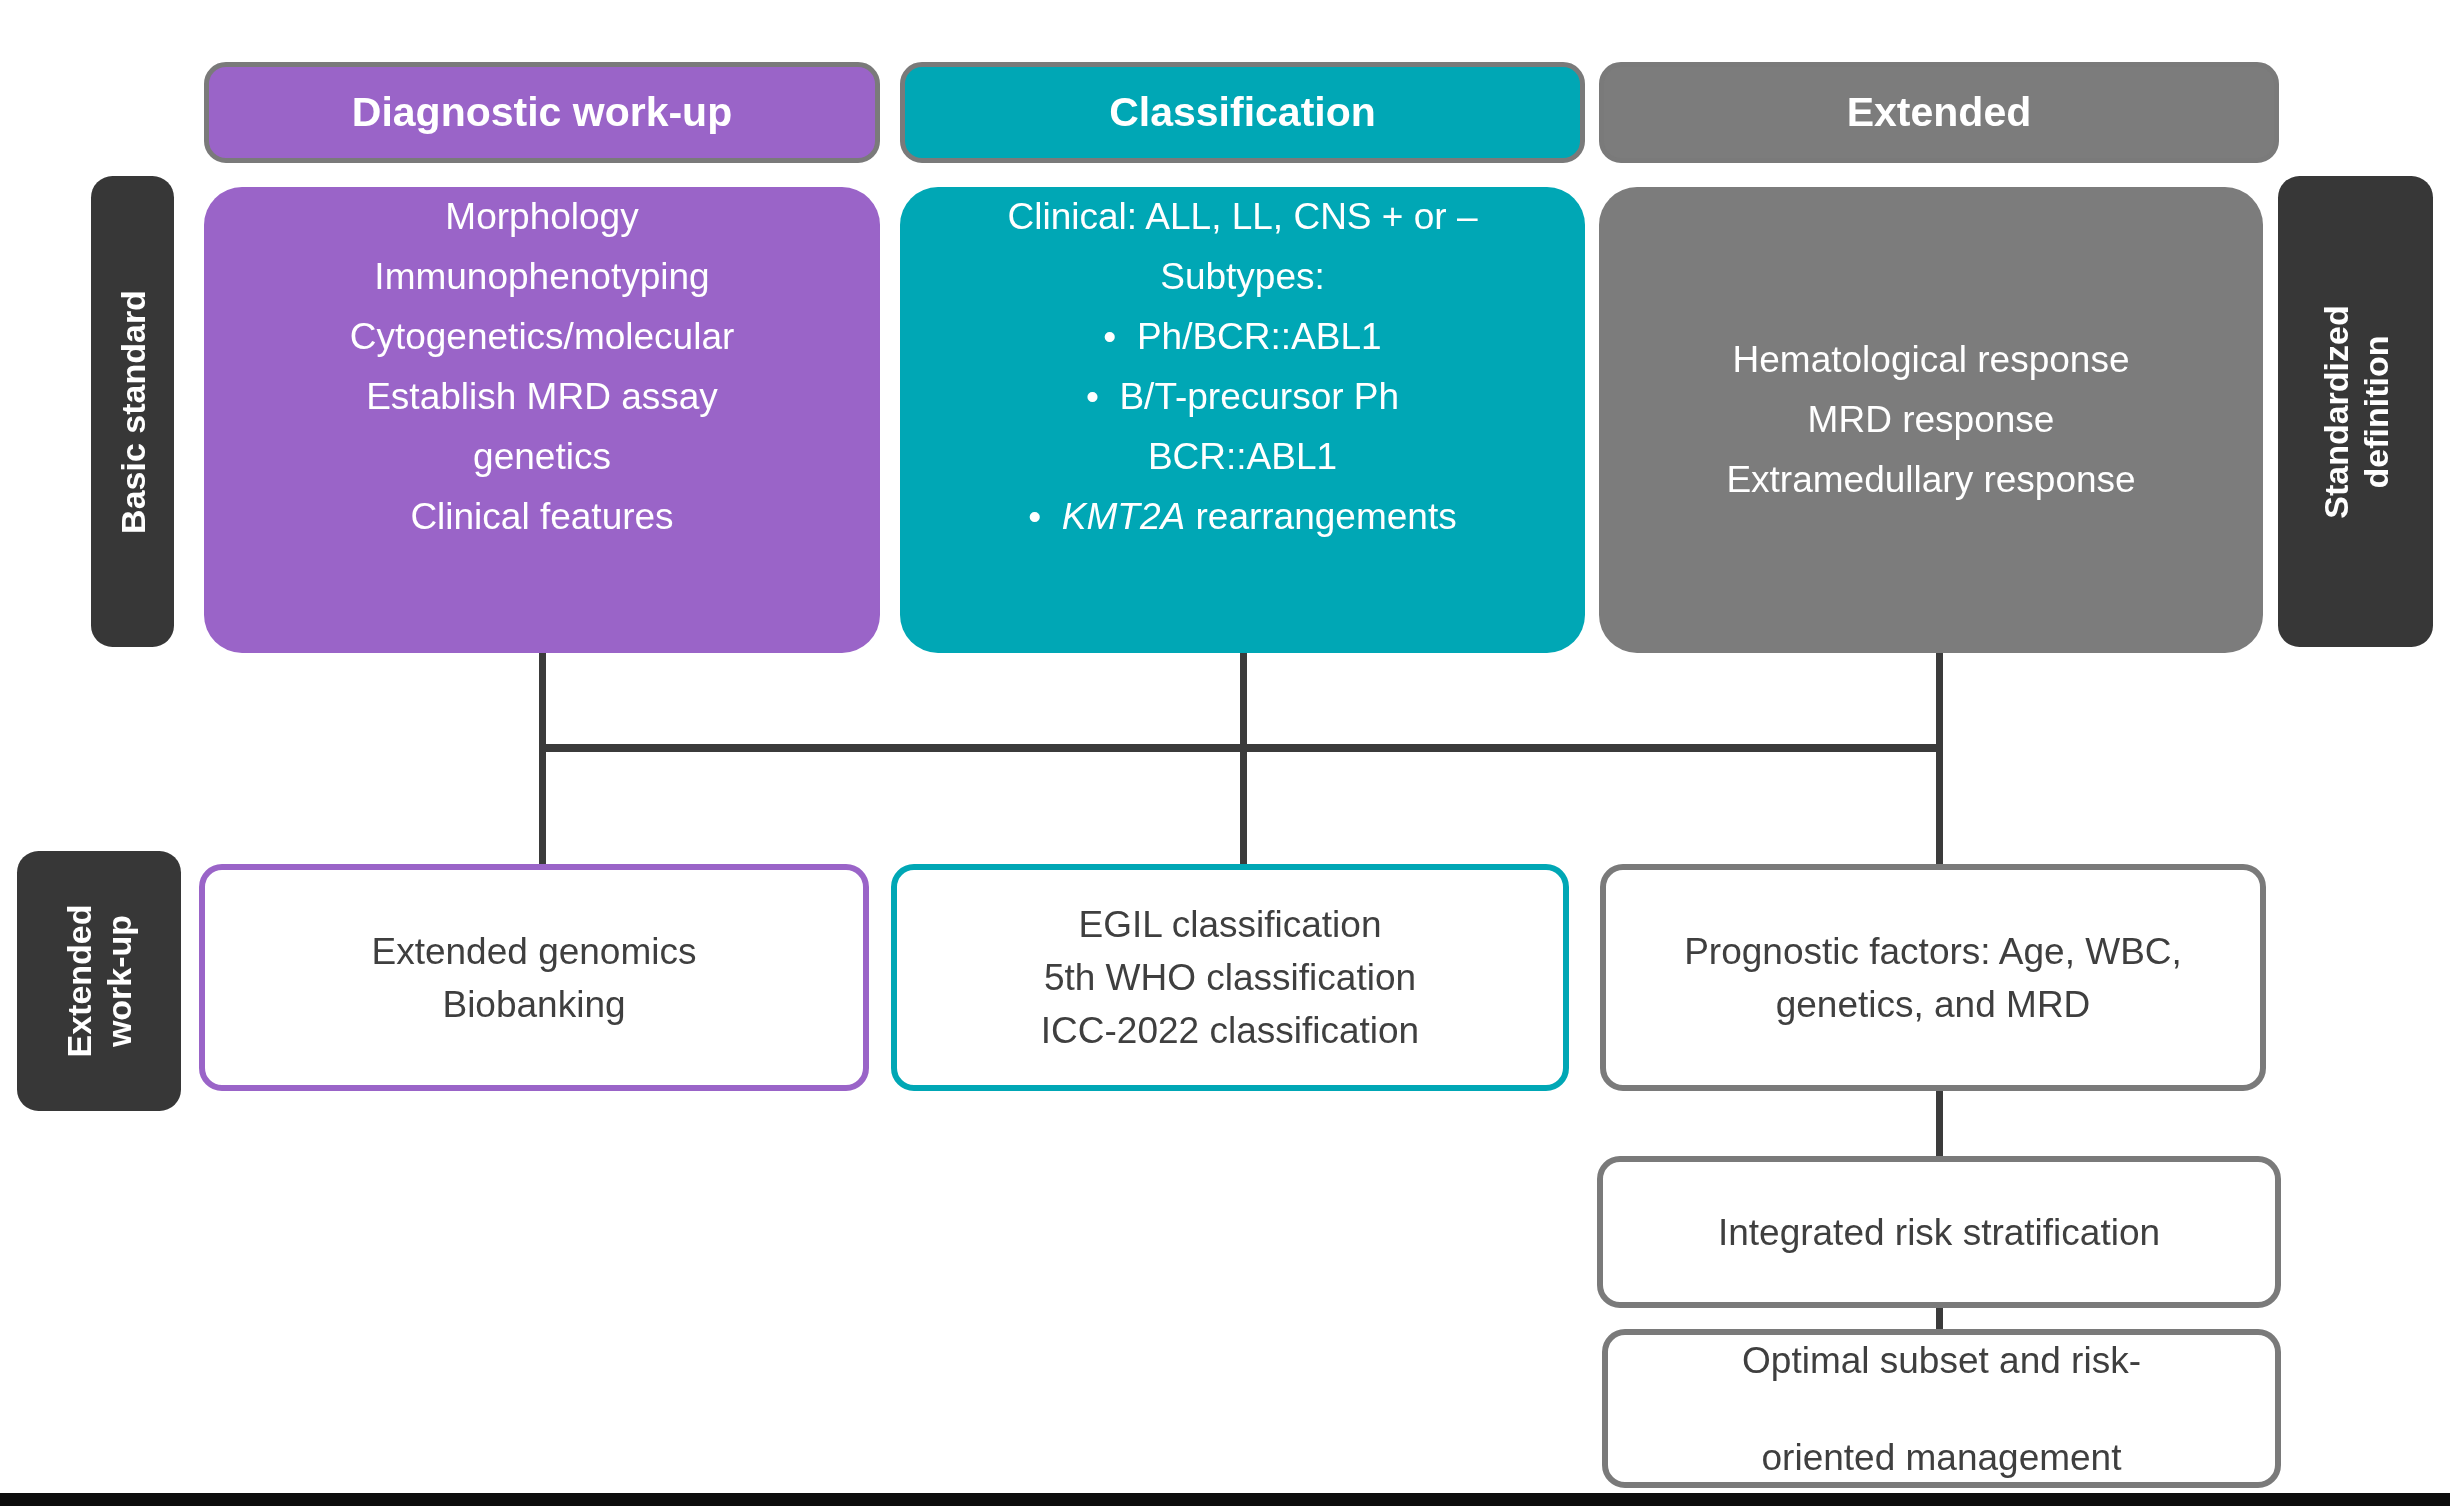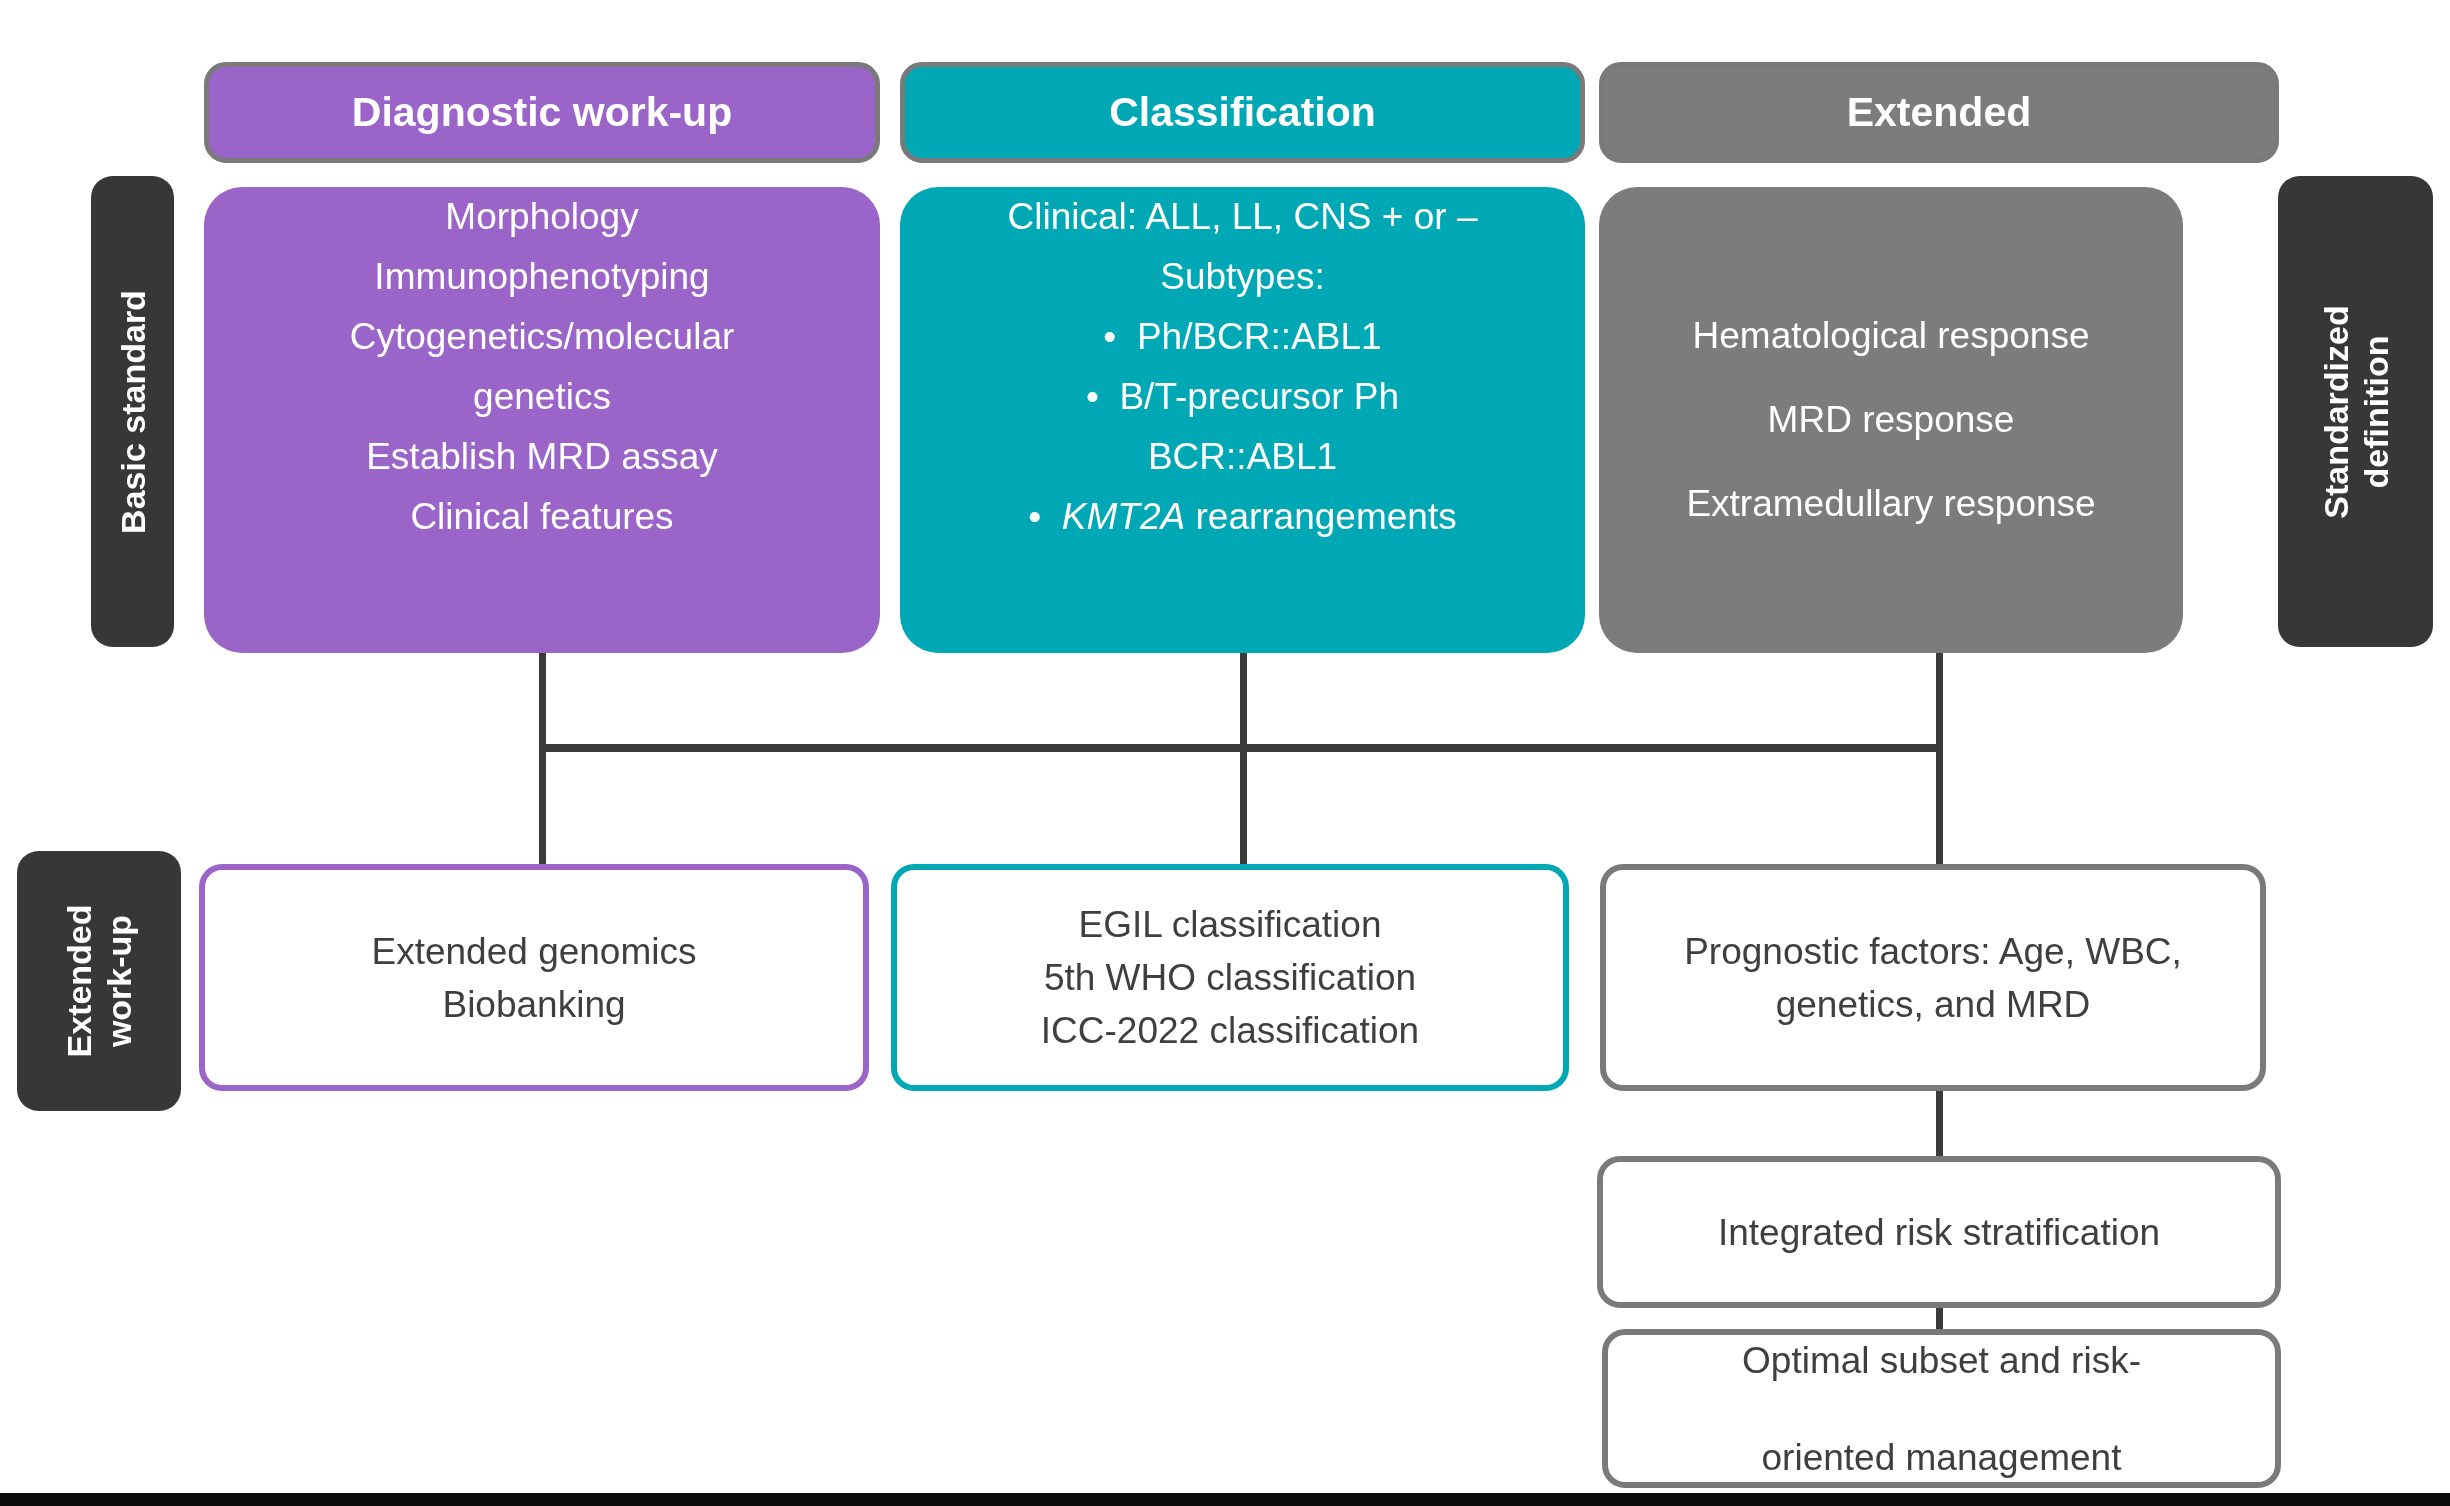--- a/index.html
+++ b/index.html
@@ -71,35 +71,35 @@
     <div class="vtext">
         <div class="line-item">Standardized</div>
         <div class="line-item">definition</div>
       </div>
   </div>
 
   <div class="mainbox" style="left:204px; width:676px; background:var(--purple);">
       <div class="line-item">Morphology</div>
       <div class="line-item">Immunophenotyping</div>
       <div class="line-item">Cytogenetics/molecular</div>
+      <div class="line-item">Establish MRD assay</div>
       <div class="line-item">genetics</div>
-      <div class="line-item">Establish MRD assay</div>
       <div class="line-item">Clinical features</div>
     </div>
 
   <div class="mainbox" style="left:900px; width:685px; background:var(--teal);">
     <div class="t-line">Clinical: ALL, LL, CNS + or –</div>
     <div class="t-line">Subtypes:</div>
     <div class="t-line"><span>•</span>&nbsp;&nbsp;<span>Ph/BCR::ABL1</span></div>
     <div class="t-line"><span>•</span>&nbsp;&nbsp;<span>B/T-precursor Ph</span></div>
     <div class="t-line">BCR::ABL1</div>
     <div class="t-line"><span>•</span>&nbsp;&nbsp;<span class="gene-italic">KMT2A</span><span> rearrangements</span></div>
   </div>
 
-  <div class="mainbox centered" style="left:1599px; width:584px; background:var(--gray);gap:24px;">
+  <div class="mainbox centered" style="left:1599px; width:664px; background:var(--gray);">
       <div class="line-item">Hematological response</div>
       <div class="line-item">MRD response</div>
       <div class="line-item">Extramedullary response</div>
     </div>
 
   <div class="vlabel" style="left:16.5px; top:851px; width:164px; height:260px;">
     <div class="vtext">
         <div class="line-item">Extended</div>
         <div class="line-item">work-up</div>
       </div>

